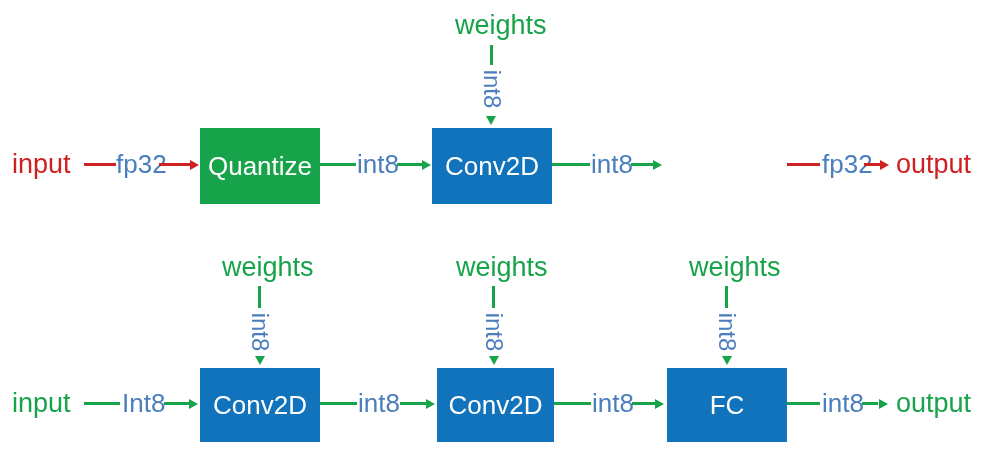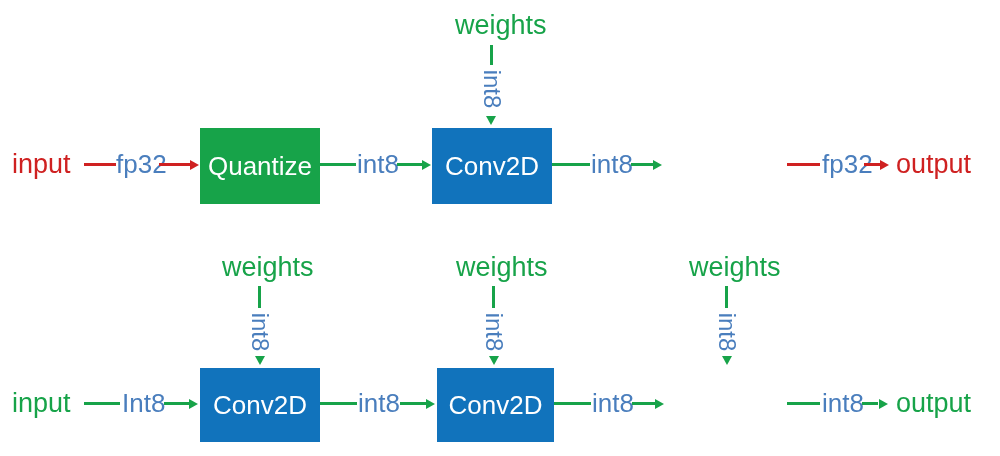--- a/index.html
+++ b/index.html
@@ -121,20 +121,23 @@
 
   <div class="abs node node-blue" style="left:437px;top:368px;width:117px;height:74px;">
     <span>Conv2D</span>
   </div>
 
   <div class="abs hline bg-green" style="left:554px;top:402px;width:37px;"></div>
   <div class="abs type c-blue" style="left:592px;top:388px;">int8</div>
   <div class="abs hline bg-green" style="left:632px;top:402px;width:24px;"></div>
   <div class="abs arrow-r" style="left:655px;top:399px;"></div>
 
+  <div class="abs node node-blue" style="left:667px;top:368px;width:120px;height:74px;">
+    <span>FC</span>
+  </div>
 
   <div class="abs hline bg-green" style="left:787px;top:402px;width:33px;"></div>
   <div class="abs type c-blue" style="left:822px;top:388px;">int8</div>
   <div class="abs hline bg-green" style="left:862px;top:402px;width:16px;"></div>
   <div class="abs arrow-r" style="left:879px;top:399px;"></div>
   <div class="abs io c-green" style="left:896px;top:388px;">output</div>
 
   <div class="abs io c-green" style="left:222px;top:252px;">weights</div>
   <div class="abs vline bg-green" style="left:258px;top:286px;height:22px;"></div>
   <div class="abs vlabel" style="left:237px;top:309px;">

